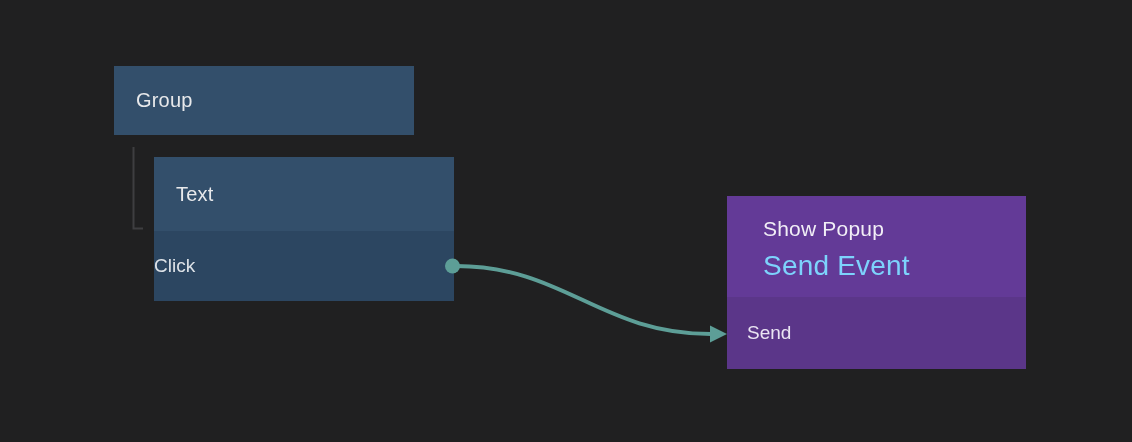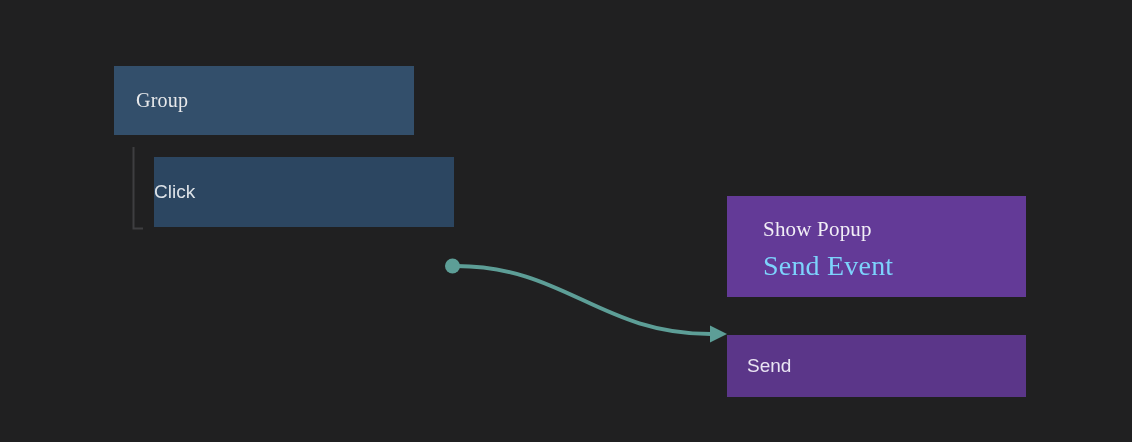--- a/index.html
+++ b/index.html
@@ -19,21 +19,20 @@
     box-sizing: border-box;
   }
   
   .node-header {
     display: flex;
     align-items: center;
     padding-left: 22px;
     color: #e8e9eb;
     font-size: 20px;
     letter-spacing: 0.2px;
-    font-family: Liberation Serif, serif;
   }
   .blue .node-header { background: #334f6b; }
   .blue .node-body   { background: #2c4661; }
   .purple .node-header { background: #633a97; }
   .purple .node-body   { background: #5b3689; }
 
   .node-group  { left: 114px; top: 66px;  width: 300px; }
   .node-group .node-header { height: 69px; }
 
   .node-text   { left: 154px; top: 157px; width: 300px; }
@@ -51,21 +50,21 @@
   .node-showpopup .node-header .title {
     color: #f1eef6;
     font-size: 21px;
     line-height: 38px;
   }
   .node-showpopup .node-header .subtitle {
     color: #7dd3fc;
     font-size: 28px;
     line-height: 36px;
   }
-  .node-showpopup .node-body { height: 62px; margin-top: 38px; }
+  .node-showpopup .node-body { height: 72px; }
 
   .port-row {
     height: 100%;
     display: flex;
     align-items: center;
     font-size: 19px;
   }
   .port-row.out {
     justify-content: flex-start;
     padding-right: 20px;
@@ -92,20 +91,23 @@
 
 <div class="canvas">
 
   <div class="node blue node-group">
     <div class="node-header">
       <span>Group</span>
     </div>
   </div>
 
   <div class="node blue node-text">
+    <div class="node-header">
+      <span>Text</span>
+    </div>
     <div class="node-body">
       <div class="port-row out">
         <span>Click</span>
       </div>
     </div>
   </div>
 
   <div class="node purple node-showpopup">
     <div class="node-header">
       <div class="title">Show Popup</div>

